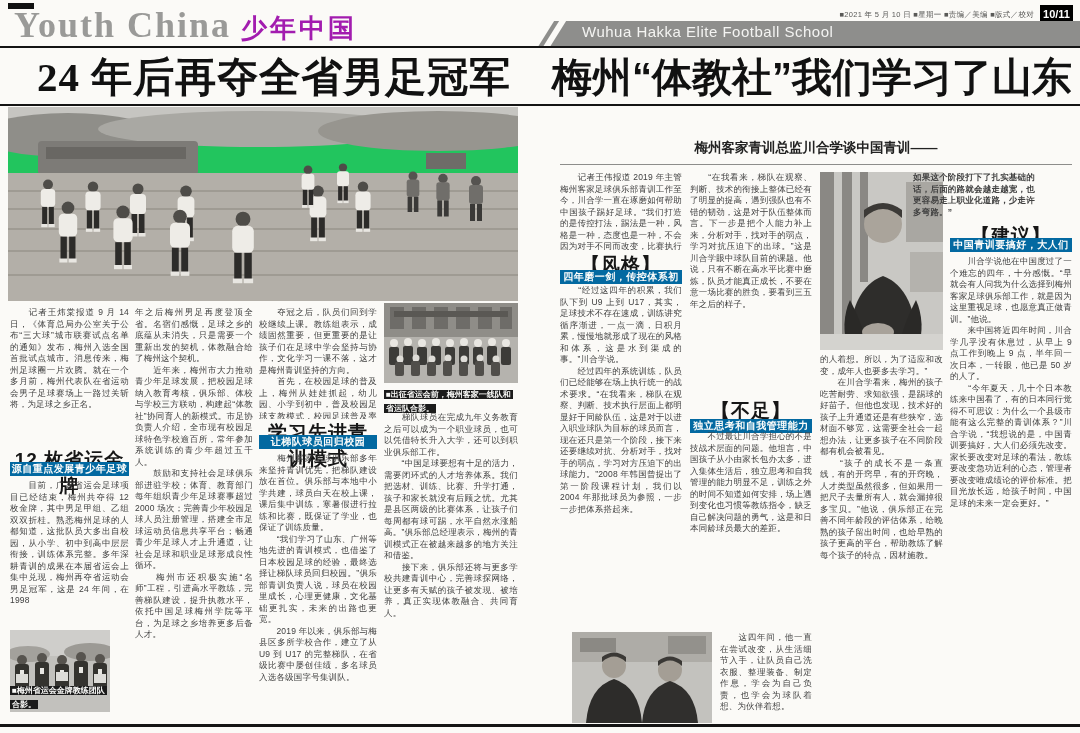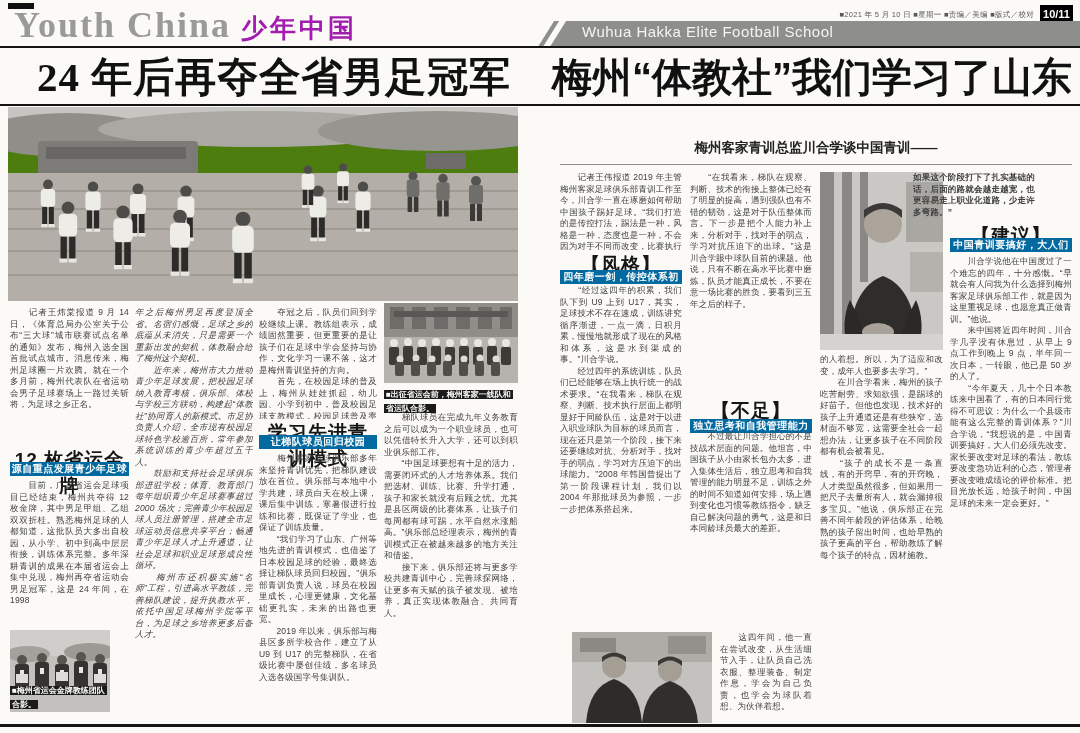--- a/index.html
+++ b/index.html
@@ -52,21 +52,21 @@
   }
 
   
   .sec-title { position:absolute; text-align:center; font-weight:700; font-size:19px; color:#161616; letter-spacing:1px; }
   .sec-bar {
     position:absolute; height:14px; background:#0369a1; color:#fdfdfb;
     font-weight:700; font-size:10px; text-align:center; line-height:14px; letter-spacing:0.5px;
   }
 
   
-  .photo { position:absolute; overflow:hidden; background:#4d7c0f; }
+  .photo { position:absolute; overflow:hidden; background:#22c55e; }
   .photo svg { display:block; }
   .cap-bar {
     background:#1b1b1b; color:#fbfbf9; font-weight:700; font-size:8px;
     line-height:11px; padding:0 2px; box-decoration-break:clone;
   }
   .cap-wrap { position:absolute; line-height:11px; }
   .overlay-cap { position:absolute; left:0; bottom:2px; }
 </style>
 </head>
 <body>
@@ -181,21 +181,21 @@
             <rect x="-2" y="10" width="4" height="6" fill="#e8e7e3"></rect>
           </g>
       </g>
       <rect x="6" y="44" width="12" height="9" fill="#dddcd8"></rect>
       <rect x="46" y="42" width="12" height="9" fill="#dddcd8"></rect>
       <rect x="84" y="44" width="12" height="9" fill="#dddcd8"></rect>
     </svg>
     <div class="overlay-cap cap-wrap"><span class="cap-bar">■梅州省运会金牌教练团队合影。</span></div>
   </div>
 
-  <div class="col" style="left:135px;top:307px;width:118px;height:416px;font-style:italic;">年之后梅州男足再度登顶全省。名宿们感慨，足球之乡的底蕴从未消失，只是需要一个重新出发的契机，体教融合给了梅州这个契机。
+  <div class="col" style="left:135px;top:307px;width:118px;height:416px;">年之后梅州男足再度登顶全省。名宿们感慨，足球之乡的底蕴从未消失，只是需要一个重新出发的契机，体教融合给了梅州这个契机。
 　　近年来，梅州市大力推动青少年足球发展，把校园足球纳入教育考核，俱乐部、体校与学校三方联动，构建起“体教社”协同育人的新模式。市足协负责人介绍，全市现有校园足球特色学校逾百所，常年参加系统训练的青少年超过五千人。
 　　鼓励和支持社会足球俱乐部进驻学校；体育、教育部门每年组织青少年足球赛事超过 2000 场次；完善青少年校园足球人员注册管理，搭建全市足球运动员信息共享平台；畅通青少年足球人才上升通道，让社会足球和职业足球形成良性循环。
 　　梅州市还积极实施“名师”工程，引进高水平教练，完善梯队建设，提升执教水平，依托中国足球梅州学院等平台，为足球之乡培养更多后备人才。</div>
 
   <div class="col" style="left:259px;top:307px;width:118px;height:112px;">　　夺冠之后，队员们回到学校继续上课。教练组表示，成绩固然重要，但更重要的是让孩子们在足球中学会坚持与协作，文化学习一课不落，这才是梅州青训坚持的方向。
 　　首先，在校园足球的普及上，梅州从娃娃抓起，幼儿园、小学到初中，普及校园足球支教模式，校园足球普及率位居全省前列。</div>
   <div class="sec-title" style="left:259px;top:420px;width:118px;">学习先进青训模式</div>
   <div class="sec-bar" style="left:259px;top:435px;width:118px;">让梯队球员回归校园</div>
   <div class="col" style="left:259px;top:453px;width:118px;height:270px;">　　梅州客家足球俱乐部多年来坚持青训优先，把梯队建设放在首位。俱乐部与本地中小学共建，球员白天在校上课，课后集中训练，寒暑假进行拉练和比赛，既保证了学业，也保证了训练质量。
 　　“我们学习了山东、广州等地先进的青训模式，也借鉴了日本校园足球的经验，最终选择让梯队球员回归校园。”俱乐部青训负责人说，球员在校园里成长，心理更健康，文化基础更扎实，未来的出路也更宽。

